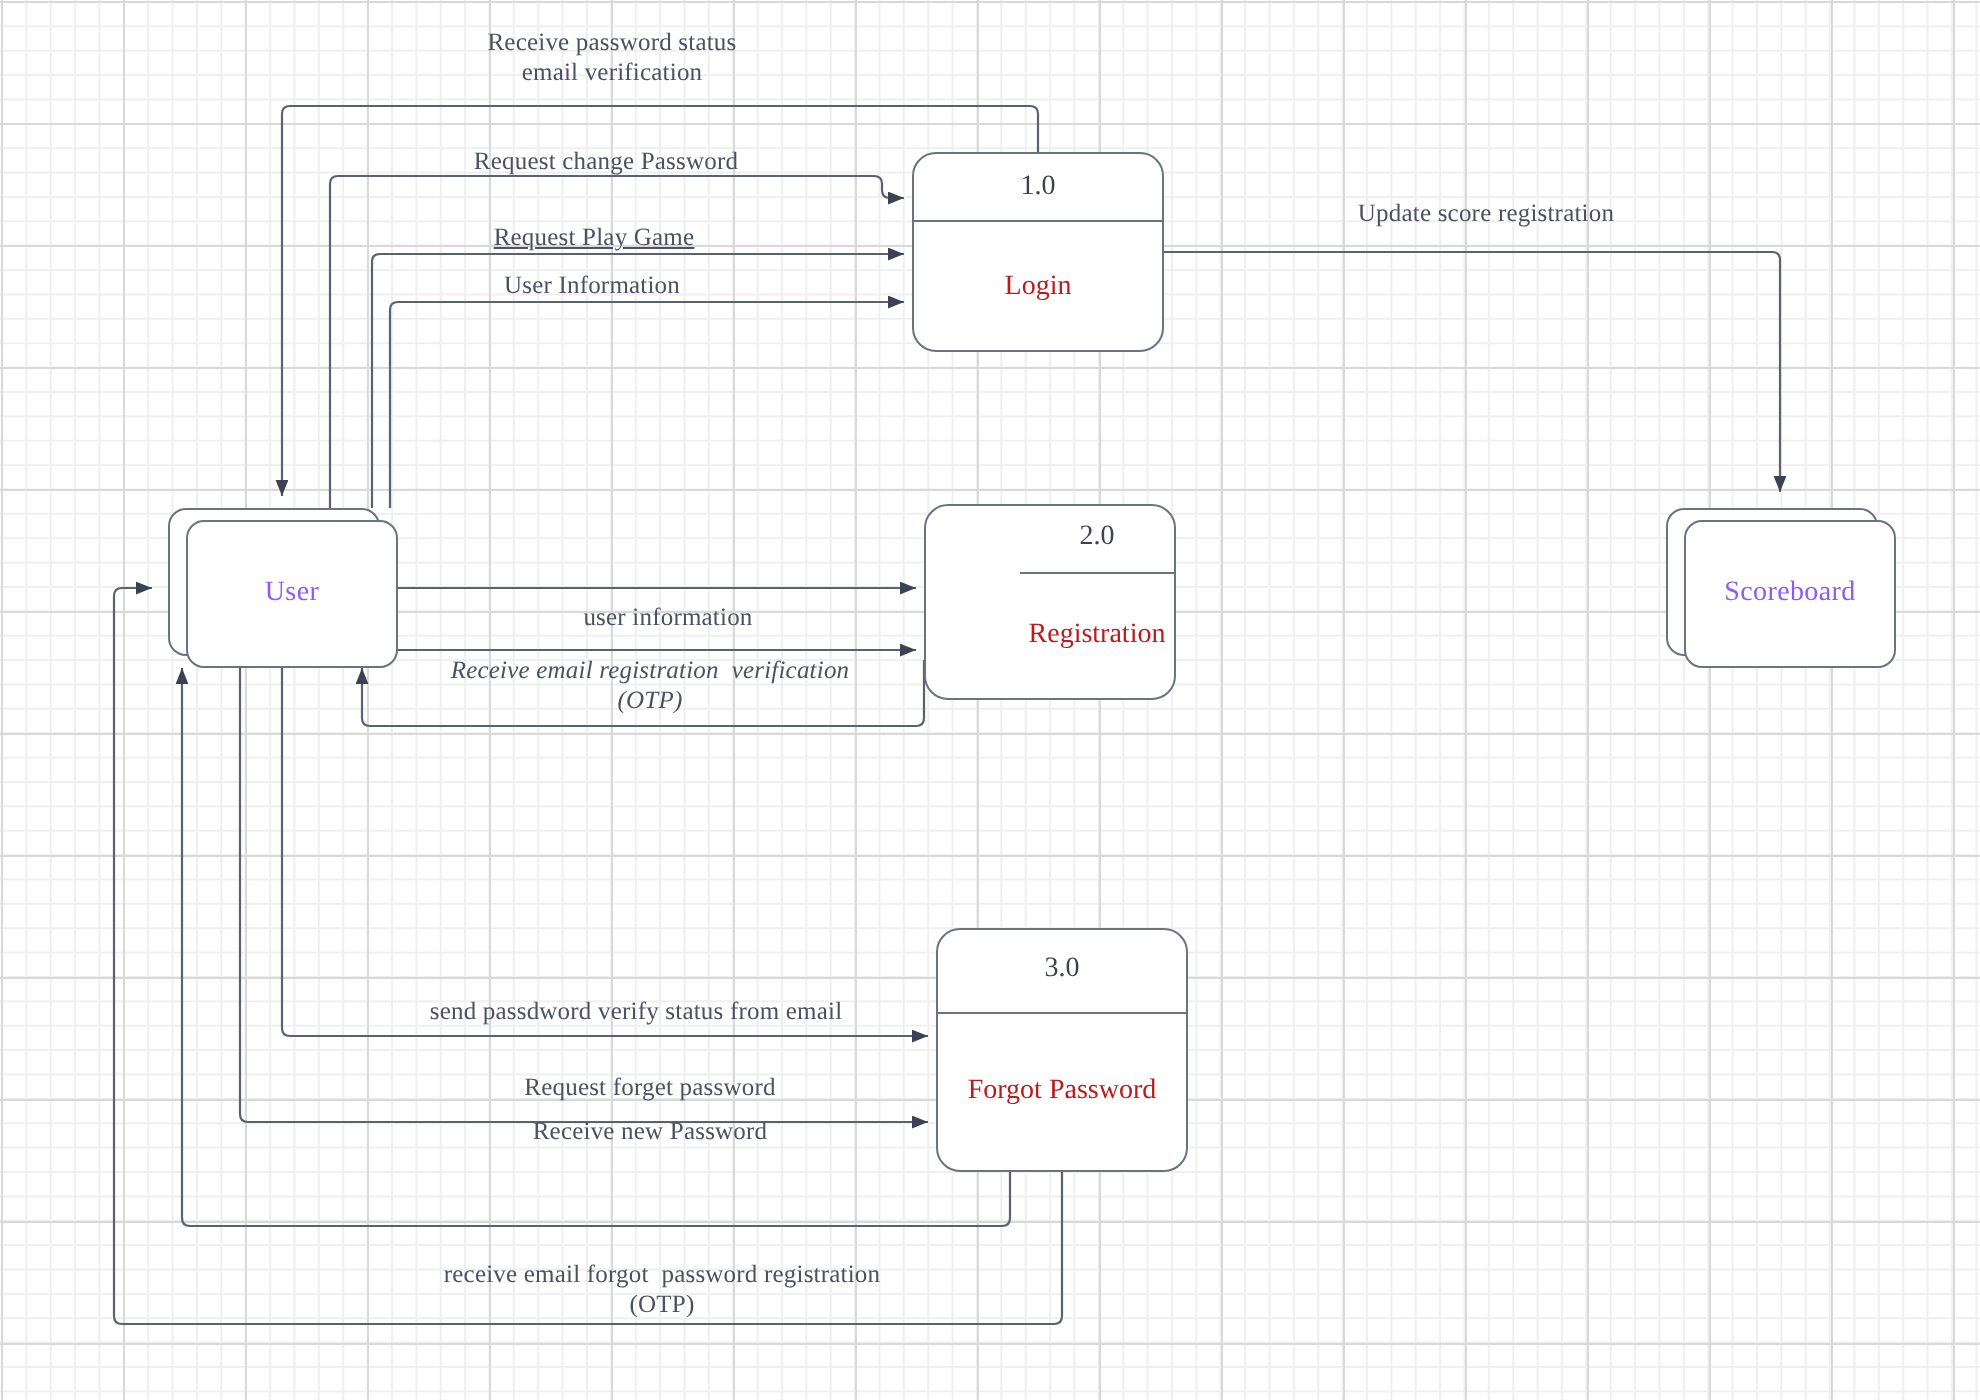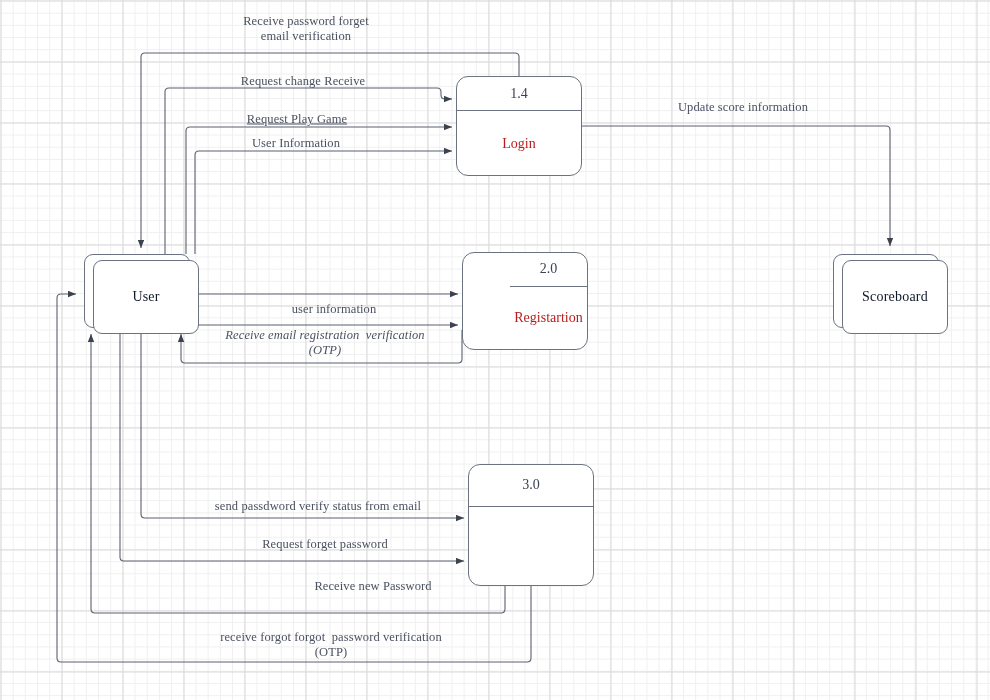--- a/index.html
+++ b/index.html
@@ -58,21 +58,21 @@
     border: 1px solid #6b7280;
     border-radius: 9px;
     background: #ffffff;
     box-sizing: border-box;
     display: flex;
     align-items: center;
     justify-content: center;
   }
   .entity .label {
     font-size: 14px;
-    color: #0f172a;
+    color: #8b5cf6;
     letter-spacing: .2px;
   }
   
   .process {
     border: 1px solid #6b7280;
     border-radius: 12px;
     background: #ffffff;
     box-sizing: border-box;
     overflow: hidden;
   }
@@ -153,52 +153,53 @@
   </div>
 
   <div class="node entity" style="left:833px; top:254px; width:106px; height:74px;">
     <div class="shadow"></div>
     <div class="front">
       <span class="label">Scoreboard</span>
     </div>
   </div>
 
   <div class="node process" style="left:456px; top:76px; width:126px; height:100px;">
-    <div class="pnum">1.4</div>
+    <div class="pnum">1.0</div>
     <div class="pname">Login</div>
   </div>
 
   <div class="node process" style="left:462px; top:252px; width:126px; height:98px;padding-left:47px;">
     <div class="pnum">2.0</div>
-    <div class="pname">Registartion</div>
+    <div class="pname">Registration</div>
   </div>
 
   <div class="node process" style="left:468px; top:464px; width:126px; height:122px;">
     <div class="pnum">3.0</div>
-  </div>
-
-  <div class="flow-label" style="left:306px; top:29px; transform:translate(-50%,-50%);">Receive password forget
+    <div class="pname">Forgot Password</div>
+  </div>
+
+  <div class="flow-label" style="left:306px; top:29px; transform:translate(-50%,-50%);">Receive password status
 email verification</div>
 
-  <div class="flow-label" style="left:303px; top:81px; transform:translate(-50%,-50%);">Request change Receive</div>
+  <div class="flow-label" style="left:303px; top:81px; transform:translate(-50%,-50%);">Request change Password</div>
 
   <div class="flow-label" style="left:297px; top:119px; transform:translate(-50%,-50%);text-decoration:underline;">Request Play Game</div>
 
   <div class="flow-label" style="left:296px; top:143px; transform:translate(-50%,-50%);">User Information</div>
 
-  <div class="flow-label" style="left:743px; top:107px; transform:translate(-50%,-50%);">Update score information</div>
+  <div class="flow-label" style="left:743px; top:107px; transform:translate(-50%,-50%);">Update score registration</div>
 
 
   <div class="flow-label" style="left:334px; top:309px; transform:translate(-50%,-50%);">user information</div>
 
   <div class="flow-label" style="left:325px; top:343px; transform:translate(-50%,-50%);font-style:italic;">Receive email registration  verification
 (OTP)</div>
 
   <div class="flow-label" style="left:318px; top:506px; transform:translate(-50%,-50%);">send passdword verify status from email</div>
 
   <div class="flow-label" style="left:325px; top:544px; transform:translate(-50%,-50%);">Request forget password</div>
 
-  <div class="flow-label" style="left:325px; top:586px; transform:translate(-50%,-50%);margin-left:48px;">Receive new Password</div>
-
-  <div class="flow-label" style="left:331px; top:645px; transform:translate(-50%,-50%);">receive forgot forgot  password verification
+  <div class="flow-label" style="left:325px; top:566px; transform:translate(-50%,-50%);">Receive new Password</div>
+
+  <div class="flow-label" style="left:331px; top:645px; transform:translate(-50%,-50%);">receive email forgot  password registration
 (OTP)</div>
 
 </div>
 
 </body></html>

